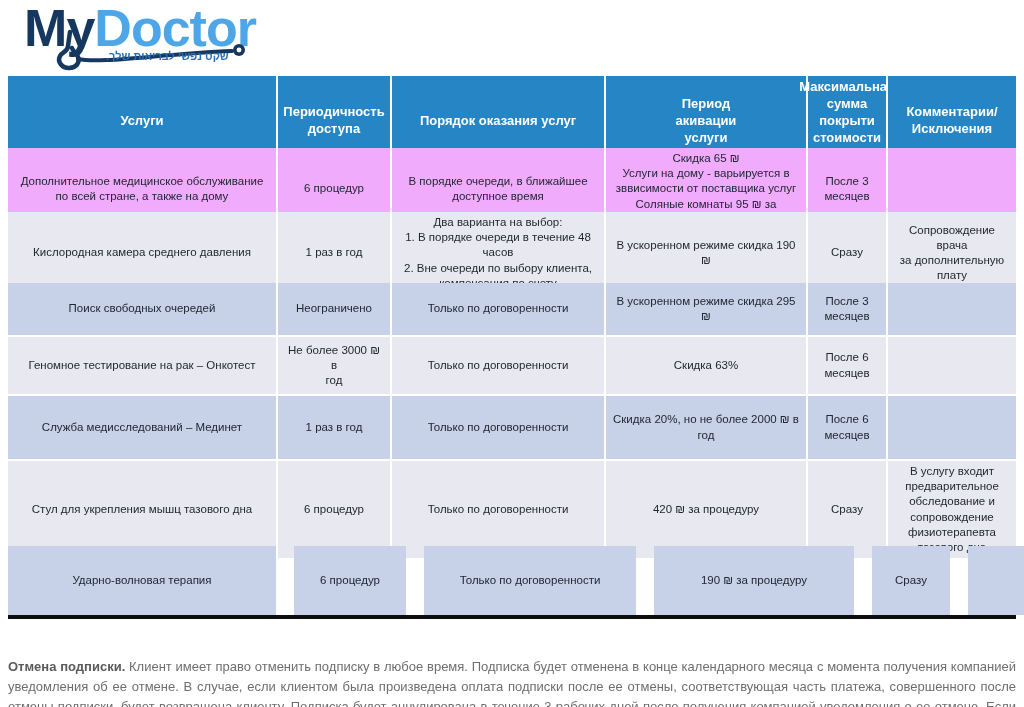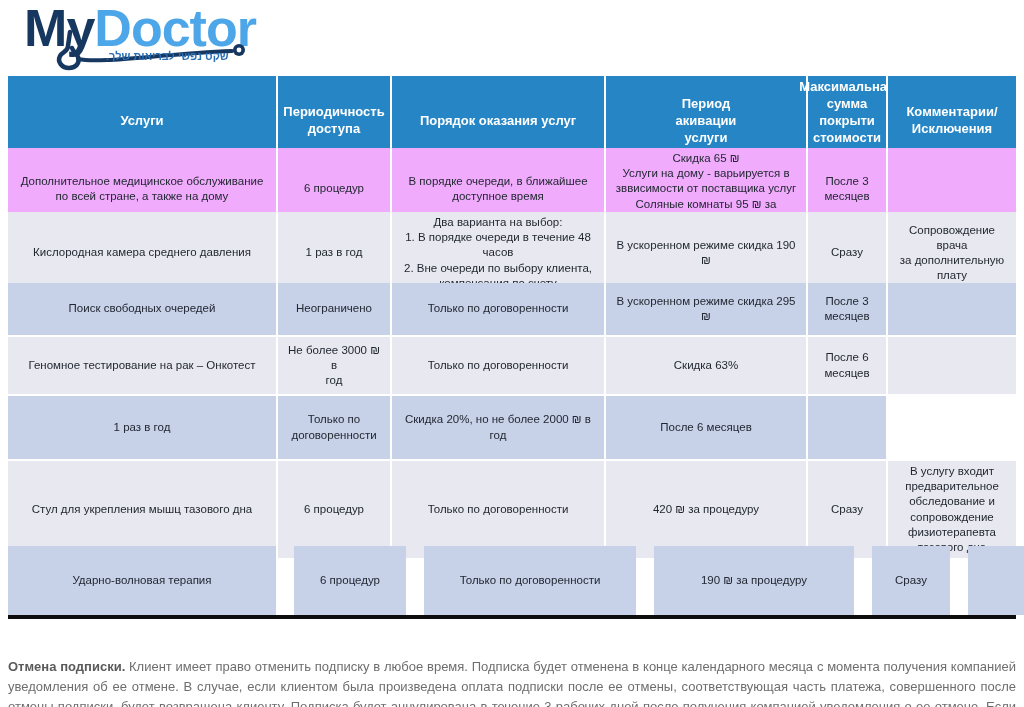--- a/index.html
+++ b/index.html
@@ -138,20 +138,21 @@
     <div class="t-cell">Геномное тестирование на рак – Онкотест</div>
     <div class="t-cell">Не более 3000 ₪ в
 год</div>
     <div class="t-cell">Только по договоренности</div>
     <div class="t-cell">Скидка 63%</div>
     <div class="t-cell">После 6 месяцев</div>
     <div class="t-cell"></div>
   </div>
 
   <div class="t-row row-5 tone-dark">
+    <div class="t-cell">Служба медисследований – Мединет</div>
     <div class="t-cell">1 раз в год</div>
     <div class="t-cell">Только по договоренности</div>
     <div class="t-cell">Скидка 20%, но не более 2000 ₪ в год</div>
     <div class="t-cell">После 6 месяцев</div>
     <div class="t-cell"></div>
   </div>
 
   <div class="t-row row-6 tone-light">
     <div class="t-cell">Стул для укрепления мышц тазового дна</div>
     <div class="t-cell">6 процедур</div>

